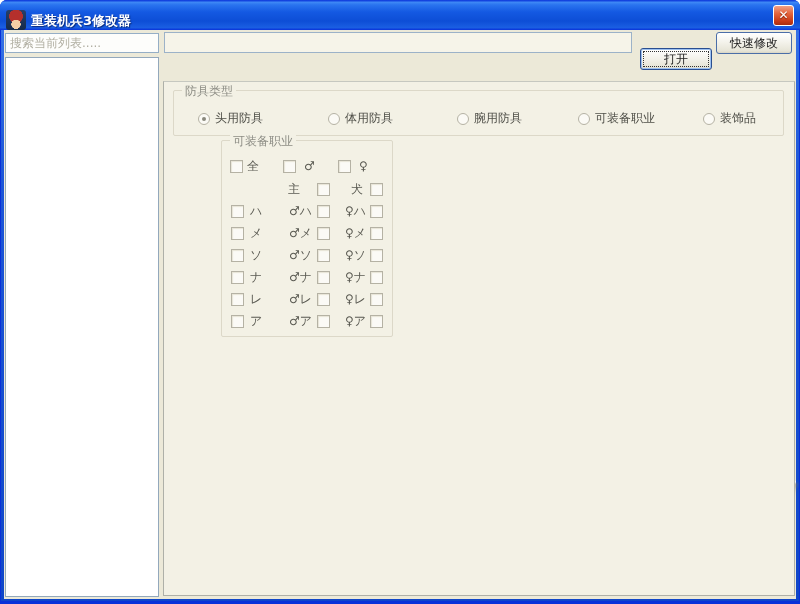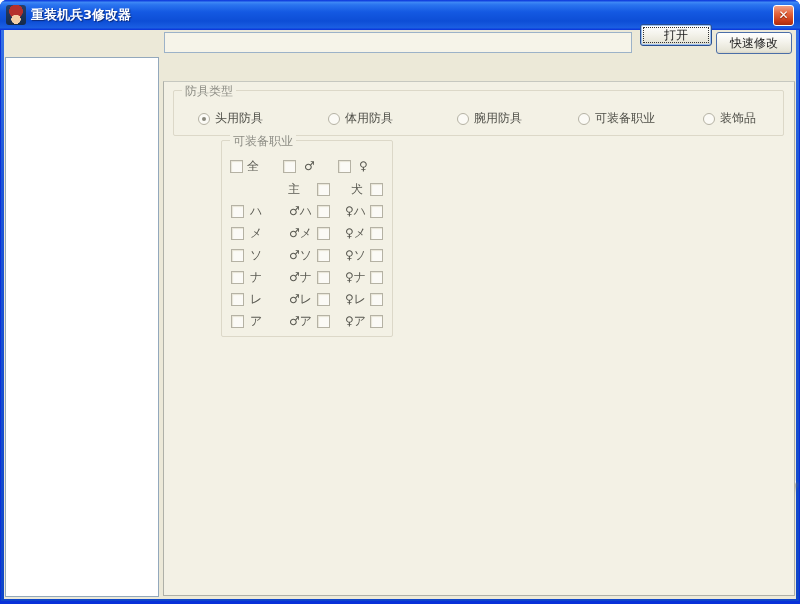--- a/index.html
+++ b/index.html
@@ -9,21 +9,21 @@
   .window {
     position:relative; width:800px; height:604px;
     background:linear-gradient(180deg,#3a77e8 0%,#1c55d8 30%,#0f46c8 100%);
     border-radius:7px 7px 0 0;
     box-shadow:inset 0 0 0 1px #0831d9;
   }
   .titlebar {
     position:absolute; left:0; top:0; width:800px; height:30px;
     border-radius:7px 7px 0 0;
     background:linear-gradient(180deg,#0831d9 0%,#3d87f5 8%,#2a74ef 16%,#1459e2 40%,#0d4ed6 70%,#1a5ee2 92%,#0831d9 100%);
-    display:flex; align-items:center; padding:0 6px;
+    display:flex; align-items:flex-end; padding:0 6px;
   }
   .title-icon {
     width:20px; height:20px; margin-right:5px; border-radius:3px;
     background:
       radial-gradient(circle at 50% 72%, #f4cfa6 0 26%, rgba(0,0,0,0) 27%),
       radial-gradient(circle at 50% 32%, #b5302c 0 40%, rgba(0,0,0,0) 41%),
       linear-gradient(180deg,#27406a,#152a4a);
   }
   .title-text { color:#fff; font-weight:bold; font-size:13px; text-shadow:1px 1px 1px #0a2a7a; }
   .close-btn {
@@ -52,21 +52,21 @@
     position:absolute; left:164px; top:32px; width:468px; height:21px;
     border:1px solid #9cb2c8; background:#f6f4e9;
   }
 
   .xp-btn {
     position:absolute; height:22px; border:1px solid #4b6ea8; border-radius:3px;
     background:linear-gradient(180deg,#ffffff 0%,#f4f3ec 45%,#e6e4d6 90%,#d8d5c4 100%);
     font-size:12px; color:#1a1a1a; text-align:center; line-height:20px;
     font-family:"DejaVu Sans","Liberation Sans",sans-serif;
   }
-  .btn-open { left:640px; top:24px; width:72px; outline:1px dotted #333; outline-offset:-4px; border-color:#2a4e8f; box-shadow:0 0 0 1px #9cc0f0 inset; }
+  .btn-open { left:640px; top:48px; width:72px; outline:1px dotted #333; outline-offset:-4px; border-color:#2a4e8f; box-shadow:0 0 0 1px #9cc0f0 inset; }
   .btn-quick { left:716px; top:32px; width:76px; }
   .btn-save {
     left:697px; top:569px; width:69px; border-color:#a5a294; color:#6e6e66;
     background:linear-gradient(180deg,#fbfaf6 0%,#f1efe6 50%,#e4e1d2 100%);
   }
 
   
   .tabstrip { position:absolute; left:163px; top:57px; width:632px; height:25px; display:flex; align-items:flex-end; }
   .tab {
     height:22px; margin-right:3px; border:1px solid #919b9c; border-bottom:none;
@@ -150,20 +150,21 @@
 
 <div class="window">
   <div class="titlebar">
     <div class="title-icon"></div>
     <div class="title-text">重装机兵3修改器</div>
     <div class="close-btn">✕</div>
   </div>
 
   <div class="client"></div>
 
+  <input class="search-input" placeholder="搜索当前列表....." style="">
   <div class="listbox"></div>
 
   <div class="path-field"></div>
   <div class="xp-btn btn-open">打开</div>
   <div class="xp-btn btn-quick">快速修改</div>
 
 
   <div class="panel">
 
     <div class="groupbox gb-armor">

